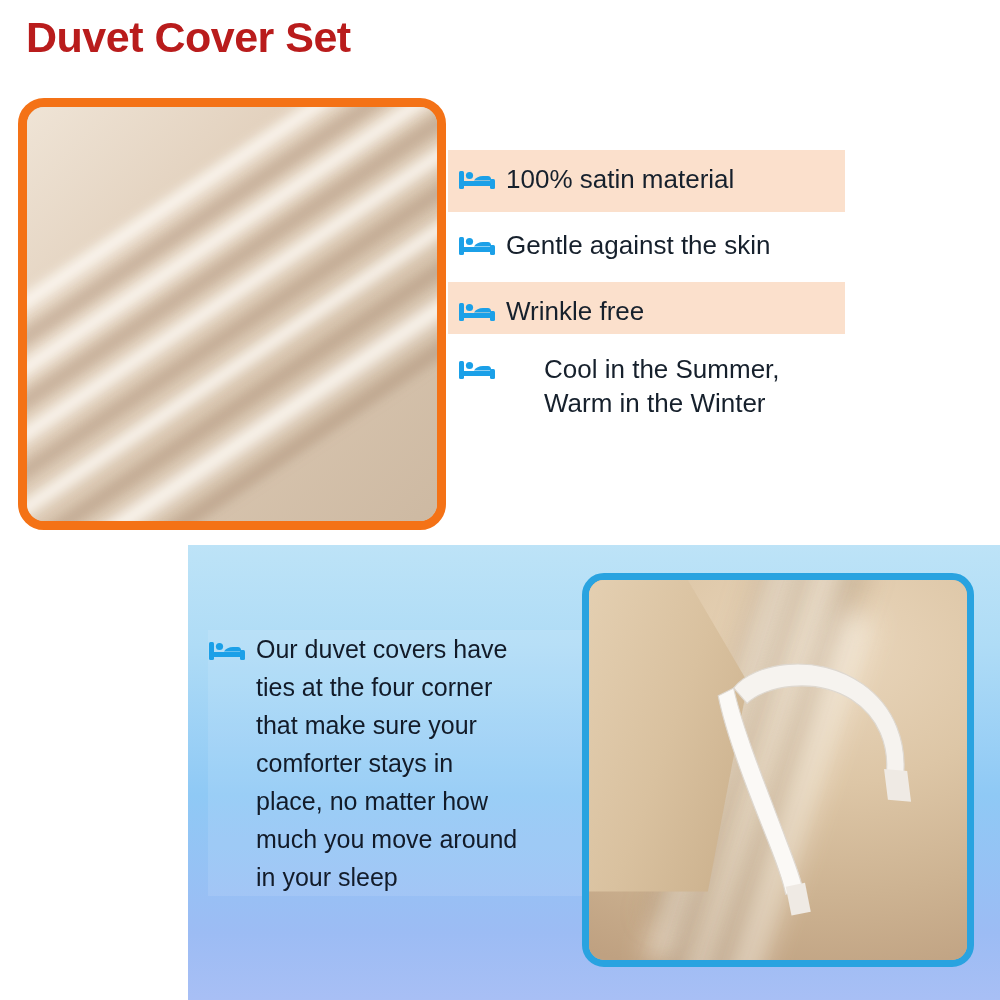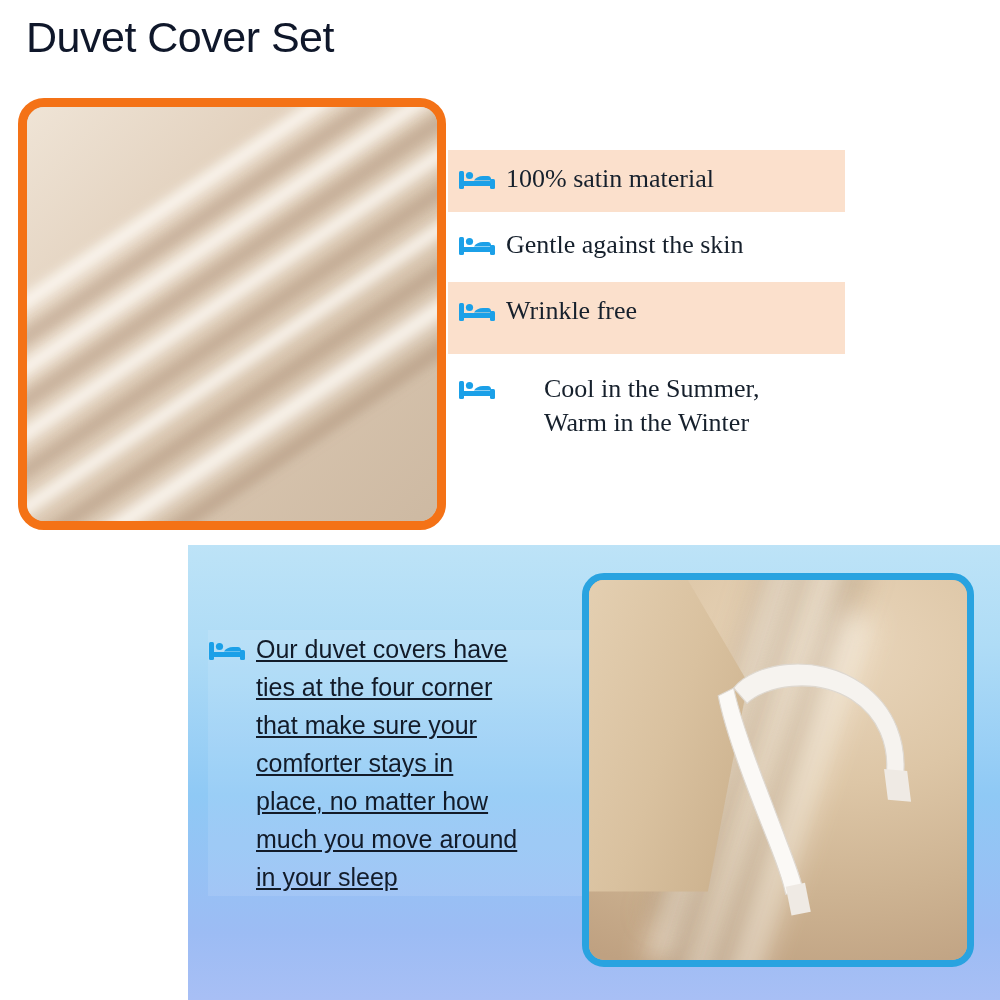--- a/index.html
+++ b/index.html
@@ -8,22 +8,22 @@
     background:#ffffff;
     font-family:"Liberation Sans","DejaVu Sans",sans-serif;
     overflow:hidden;
     position:relative;
   }
   #page{position:absolute;inset:0;width:1000px;height:1000px;background:#fff;overflow:hidden;}
 
   
   #title{
     position:absolute;left:26px;top:16px;
-    font-size:43px;line-height:1;font-weight:normal;
-    color:#0f172a;letter-spacing:-0.5px;
+    font-size:43px;line-height:1;font-weight:bold;
+    color:#b91c1c;letter-spacing:-0.5px;
     white-space:nowrap;
   }
   #subtitle{
     position:absolute;left:40px;top:70px;
     font-size:23px;line-height:1;
     color:#1b2330;white-space:nowrap;
   }
 
   
   #photo-top{
@@ -44,21 +44,20 @@
   }
   .fold.lite{background:linear-gradient(to bottom,rgba(255,255,255,0) 0%,rgba(255,252,247,0.95) 45%,rgba(255,255,255,0) 100%);}
   .fold.dark{background:linear-gradient(to bottom,rgba(150,120,95,0) 0%,rgba(150,118,92,0.40) 50%,rgba(150,120,95,0) 100%);}
 
   
   #features{position:absolute;left:448px;top:150px;width:400px;}
   .feat-row{
     position:relative;display:flex;align-items:flex-start;
     box-sizing:border-box;
     width:397px;
-    font-family:Liberation Serif, serif;
   }
   .feat-row.band{background:#FBE0CC;}
   .feat-icon{
     flex:0 0 auto;width:38px;height:26px;margin-right:10px;margin-top:4px;
   }
   .feat-icon svg{display:block;width:38px;height:26px;}
   .feat-text{
     font-size:26px;line-height:34px;color:#16202c;
     white-space:pre-line;
   }
@@ -72,21 +71,20 @@
   #bottom-text-block{
     position:absolute;left:20px;top:85px;width:378px;
     background:rgba(255,255,255,0.10);
   }
   #bottom-text-row{display:flex;align-items:flex-start;}
   #bottom-icon{flex:0 0 auto;width:38px;height:26px;margin-right:10px;margin-top:7px;}
   #bottom-icon svg{display:block;width:38px;height:26px;}
   #bottom-text{
     font-size:25px;line-height:38px;color:#121b29;
     white-space:pre-line;
-    text-decoration:underline;
   }
 
   
   #photo-bottom{
     position:absolute;left:394px;top:28px;width:392px;height:394px;
     border:7px solid #29A3E0;border-radius:22px;
     box-sizing:border-box;overflow:hidden;background:#cfb292;
   }
   .tie-base{
     position:absolute;inset:0;
@@ -157,21 +155,21 @@
           <rect x="1" y="5" width="5" height="18" rx="1.5" fill="#1BA0E8"></rect>
           <rect x="32" y="13" width="5" height="10" rx="1.5" fill="#1BA0E8"></rect>
           <rect x="1" y="15" width="36" height="5" rx="2" fill="#1BA0E8"></rect>
           <circle cx="11.5" cy="9.5" r="3.6" fill="#1BA0E8"></circle>
           <path d="M16 14.6c1.6-3.1 5.2-4.6 9-4.6h5c1.6 0 2.9 1.2 3 2.8l.1 1.8H16z" fill="#1BA0E8"></path>
         </svg>
       </span>
       <span class="feat-text">Gentle against the skin</span>
     </div>
 
-    <div class="feat-row band" style="height:72px;padding:12px 0 0 10px;">
+    <div class="feat-row band" style="height:52px;padding:12px 0 0 10px;">
       <span class="feat-icon">
         <svg viewBox="0 0 38 26" xmlns="http://www.w3.org/2000/svg">
           <rect x="1" y="5" width="5" height="18" rx="1.5" fill="#1BA0E8"></rect>
           <rect x="32" y="13" width="5" height="10" rx="1.5" fill="#1BA0E8"></rect>
           <rect x="1" y="15" width="36" height="5" rx="2" fill="#1BA0E8"></rect>
           <circle cx="11.5" cy="9.5" r="3.6" fill="#1BA0E8"></circle>
           <path d="M16 14.6c1.6-3.1 5.2-4.6 9-4.6h5c1.6 0 2.9 1.2 3 2.8l.1 1.8H16z" fill="#1BA0E8"></path>
         </svg>
       </span>
       <span class="feat-text">Wrinkle free</span>

